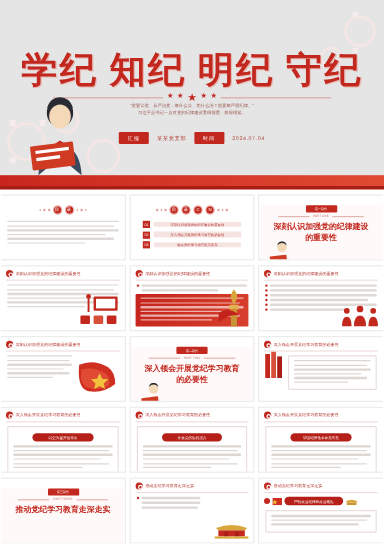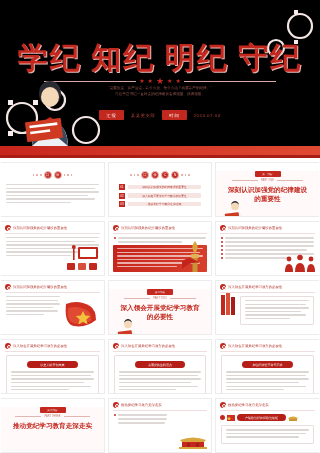--- a/index.html
+++ b/index.html
@@ -8,21 +8,21 @@
     background: #ffffff;
     font-family: "Liberation Sans", sans-serif;
     overflow: hidden;
   }
   .page { position: relative; width: 320px; height: 453px; background:#fff; }
 
   
   .cover {
     position: relative;
     width: 320px; height: 158px;
-    background: #000000;
+    background: #e5e5e5;
     overflow: hidden;
   }
   .cover-gears { position:absolute; inset:0; pointer-events:none; }
   .cover-title {
     position: absolute; top: 38px; left: 0; width: 320px;
     text-align: center;
     font-size: 30px; font-weight: 700; letter-spacing: 2px;
     color: #c3281f;
     text-shadow: 1px 1px 0 #e8b9b4;
     font-family: "Liberation Serif", serif;

